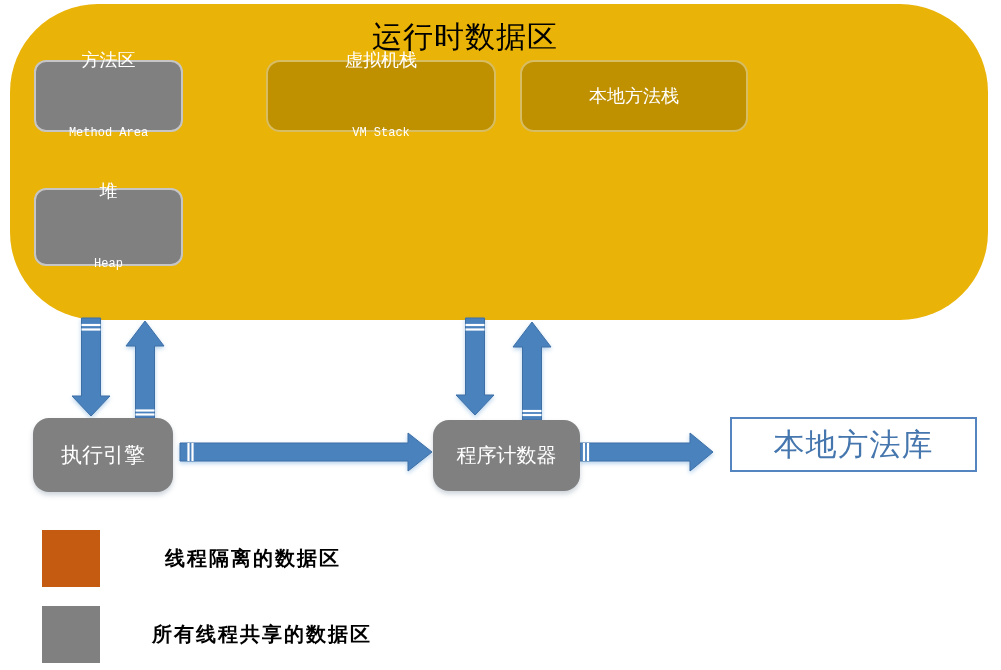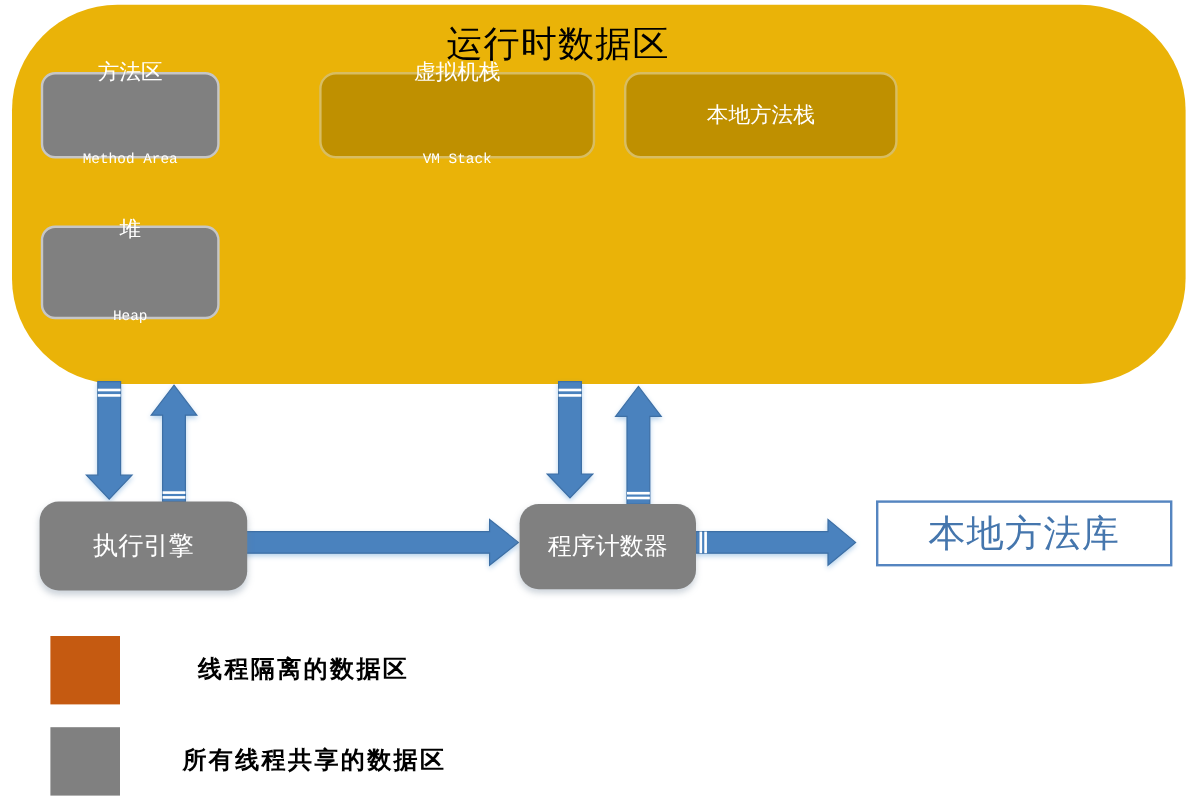--- a/index.html
+++ b/index.html
@@ -31,21 +31,21 @@
 
   
   .method-area  { left: 24px;  top: 56px;  width: 149px; height: 72px; }
   .vm-stack     { left: 256px; top: 56px;  width: 230px; height: 72px; }
   .native-stack { left: 510px; top: 56px;  width: 228px; height: 72px; }
   .heap         { left: 24px;  top: 184px; width: 149px; height: 78px; }
   .pc-register  { left: 261px; top: 184px; width: 479px; height: 78px; border-radius: 39px; }
 
   
   .engine-box {
-    left: 33px; top: 418px; width: 173px; height: 74px;
+    left: 33px; top: 418px; width: 140px; height: 74px;
     background: #808080; border-radius: 16px; font-size: 21px;
     box-shadow: 0 3px 5px rgba(110,130,150,0.35);
     text-align: center;
   }
   .interface-box {
     left: 433px; top: 420px; width: 147px; height: 71px;
     background: #808080; border-radius: 16px; font-size: 20px;
     box-shadow: 0 3px 5px rgba(110,130,150,0.35);
   }
   .library-box {

